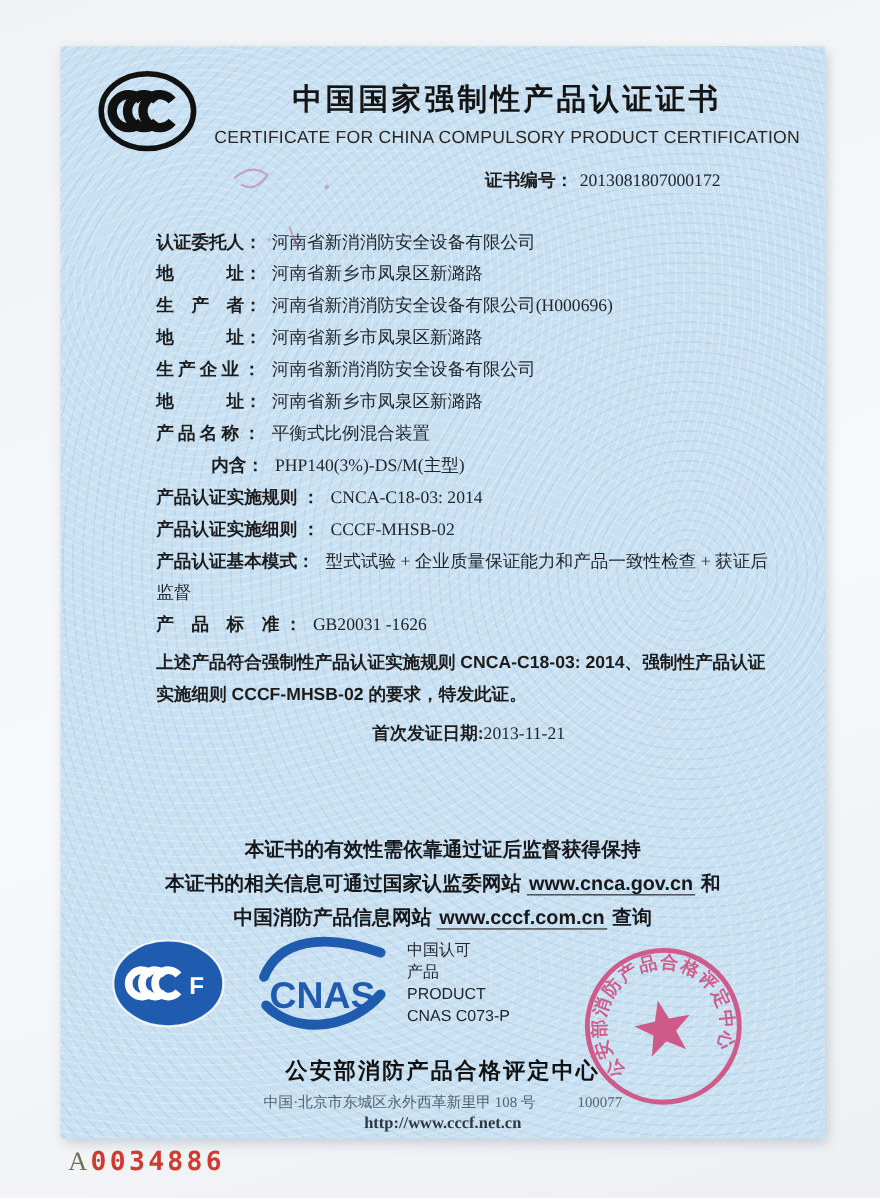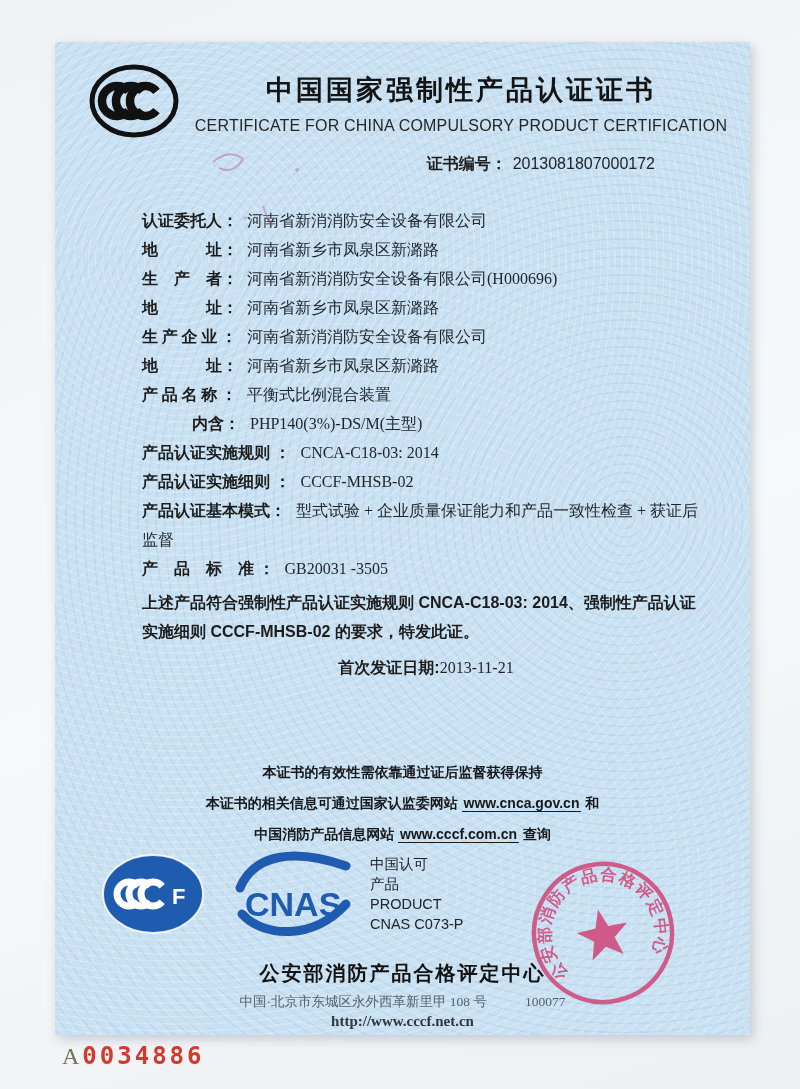--- a/index.html
+++ b/index.html
@@ -12,37 +12,37 @@
       repeating-radial-gradient(circle at 18% 22%, rgba(255,255,255,.20) 0 1.5px, rgba(255,255,255,0) 1.5px 7px),
       repeating-radial-gradient(circle at 82% 48%, rgba(120,170,215,.16) 0 1.5px, rgba(120,170,215,0) 1.5px 9px),
       repeating-radial-gradient(circle at 42% 85%, rgba(255,255,255,.13) 0 2px, rgba(255,255,255,0) 2px 11px);
     box-shadow:3px 4px 10px rgba(110,130,150,.35);}
   .ccc-logo{position:absolute;left:33px;top:21px;}
   .titles{position:absolute;left:117px;right:0;top:30px;text-align:center;}
   .title-cn{font-size:27px;font-weight:700;letter-spacing:3px;color:#141414;}
   .title-en{margin-top:9px;font-size:16px;letter-spacing:.2px;color:#262626;}
   .certno{position:absolute;top:112px;right:95px;font-size:16px;}
   .certno .cl{font-weight:700;}
-  .certno .cv{font-family:Liberation Sans, sans-serif;margin-left:6px;color:#20252c;}
+  .certno .cv{font-family:Liberation Serif, serif;margin-left:6px;color:#20252c;}
   .body{position:absolute;left:87px;width:568px;top:148px;font-size:16px;line-height:29px;margin-top:16px;}
   .row{white-space:nowrap;}
   .lab{display:inline-block;width:95px;text-align:justify;text-align-last:justify;font-weight:700;vertical-align:top;}
   .wide .lab{width:auto;text-align:left;text-align-last:auto;}
   .val{font-family:"Liberation Serif","DejaVu Serif",serif;color:#1f242b;margin-left:10px;}
   .indent{padding-left:50px;}
   .indent .lab{width:auto;text-align:left;text-align-last:auto;}
   .modeline{white-space:normal;}
   .statement{margin-top:5px;white-space:normal;font-weight:700;}
   .dates{margin-top:7px;}
   .d1{text-align:center;}
   .d1 .lab2,.d2 .lab2{font-weight:700;}
   .dval{font-family:"Liberation Serif","DejaVu Serif",serif;color:#1f242b;}
   .d2{margin-top:2px;}
   .gap{display:inline-block;width:28px;}
-  .notice{position:absolute;left:0;right:0;top:715px;text-align:center;font-weight:700;font-size:14px;line-height:31px;color:#16181b;}
+  .notice{position:absolute;left:0;right:0;top:715px;text-align:center;font-weight:700;font-size:18px;line-height:31px;color:#16181b;}
   .url{border-bottom:1.6px solid #1c1c1c;padding:0 2px;}
   .cccf-svg{position:absolute;left:45px;top:810px;}
   .cnas-svg{position:absolute;left:177px;top:804px;}
   .acc-text{position:absolute;left:315px;top:812px;font-size:14.5px;line-height:20px;color:#20252c;}
   .acc-cn{font-family:"Liberation Serif","DejaVu Serif",serif;}
   .acc-en{font-family:"Liberation Sans","DejaVu Sans",sans-serif;}
   .stamp-label{position:absolute;left:470px;top:861px;font-size:17px;font-weight:700;color:#a03a52;letter-spacing:1px;z-index:3;}
   .seal{position:absolute;left:473px;top:816px;opacity:.88;z-index:2;}
   .footer{position:absolute;left:0;right:0;top:918px;text-align:center;}
   .f-org{font-size:20px;font-weight:700;letter-spacing:2px;color:#121212;}
@@ -88,21 +88,21 @@
       <div class="row"><span class="lab">地　　　址：</span><span class="val">河南省新乡市凤泉区新潞路</span></div>
       <div class="row"><span class="lab">生　产　者：</span><span class="val">河南省新消消防安全设备有限公司(H000696)</span></div>
       <div class="row"><span class="lab">地　　　址：</span><span class="val">河南省新乡市凤泉区新潞路</span></div>
       <div class="row"><span class="lab">生产企业：</span><span class="val">河南省新消消防安全设备有限公司</span></div>
       <div class="row"><span class="lab">地　　　址：</span><span class="val">河南省新乡市凤泉区新潞路</span></div>
       <div class="row"><span class="lab">产品名称：</span><span class="val">平衡式比例混合装置</span></div>
       <div class="row indent"><span class="lab">内含：</span><span class="val">PHP140(3%)-DS/M(主型)</span></div>
       <div class="row wide"><span class="lab">产品认证实施规则 ：</span><span class="val">CNCA-C18-03: 2014</span></div>
       <div class="row wide"><span class="lab">产品认证实施细则 ：</span><span class="val">CCCF-MHSB-02</span></div>
       <div class="row wide modeline"><span class="lab">产品认证基本模式：</span><span class="val">型式试验 + 企业质量保证能力和产品一致性检查 + 获证后监督</span></div>
-      <div class="row wide"><span class="lab">产　品　标　准 ：</span><span class="val">GB20031 -3505</span></div>
+      <div class="row wide"><span class="lab">产　品　标　准 ：</span><span class="val">GB20031 -1626</span></div>
 
       <div class="statement">上述产品符合强制性产品认证实施规则 CNCA-C18-03: 2014、强制性产品认证实施细则 CCCF-MHSB-02 的要求，特发此证。</div>
 
       <div class="dates">
         <div class="d1">
           <span class="lab2">首次发证日期:</span><span class="dval">2013-11-21</span>
         </div>
       </div>
     </div>
 

